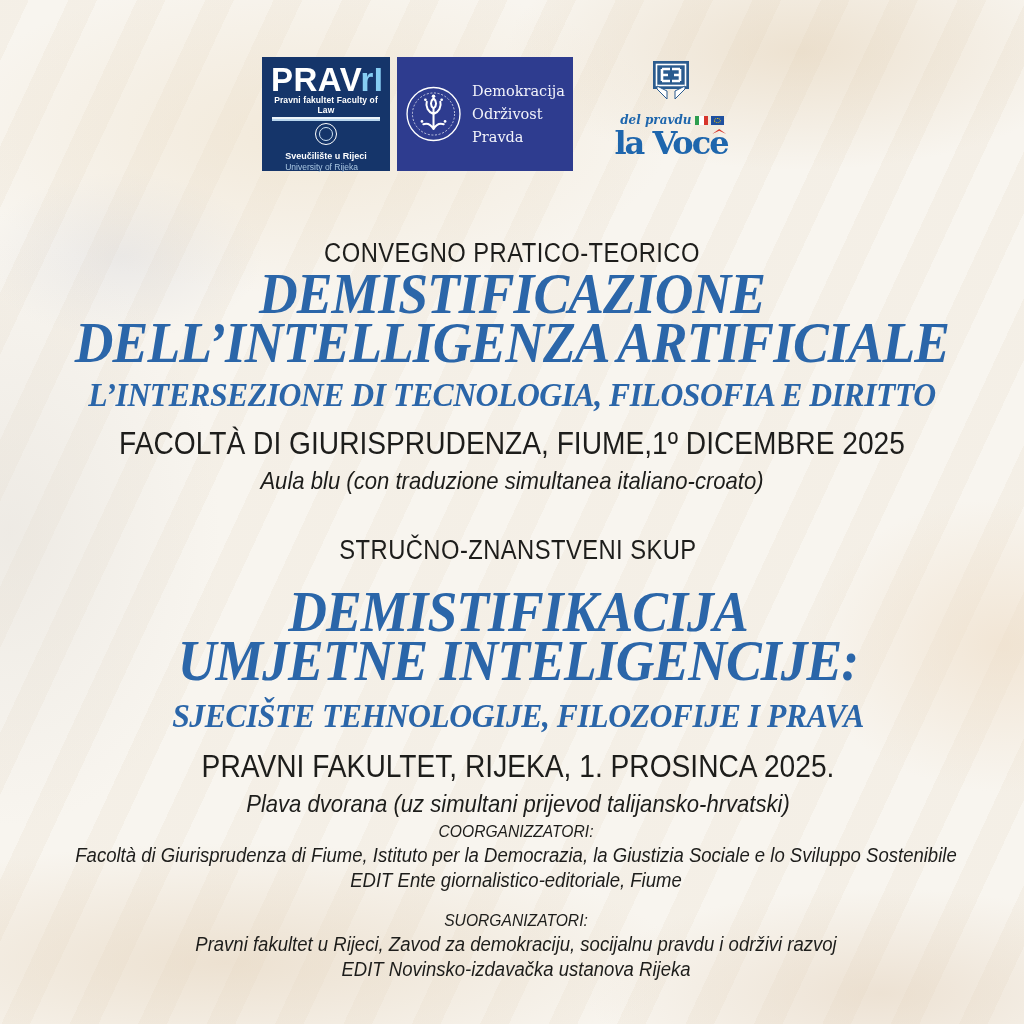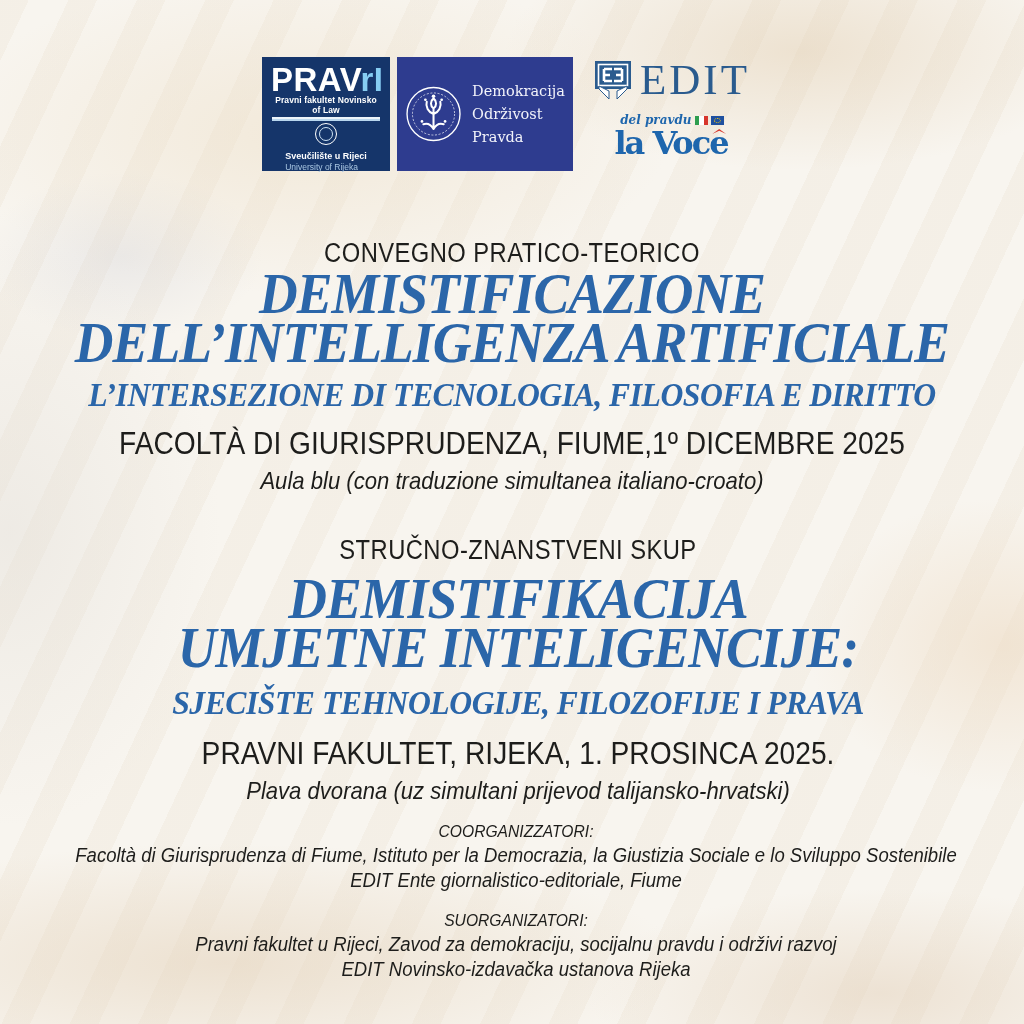--- a/index.html
+++ b/index.html
@@ -66,41 +66,41 @@
   .org-label{font-size:17px;color:#1d1d1b;transform:scaleX(.92);transform-origin:center;}
   .org-line{font-size:19.5px;color:#1d1d1b;transform:scaleX(.95);transform-origin:center;white-space:nowrap;}
 
   .sec-it{position:absolute;top:238px;left:0;right:0;}
   .sec-it .blue-title-block{}
   .sec-it .blue-sub{margin-top:11px;}
   .sec-it .venue{margin-top:13px;}
   .sec-it .room{margin-top:5px;}
 
   .sec-hr{position:absolute;top:535px;left:12px;right:0;}
-  .sec-hr .blue-title-block{margin-top:8px;}
+  .sec-hr .blue-title-block{margin-top:21px;}
   .sec-hr .blue-sub{margin-top:14px;}
   .sec-hr .venue{margin-top:15px;}
   .sec-hr .room{margin-top:5px;}
 
   .sec-footer{position:absolute;top:822px;left:8px;right:0;font-style:italic;}
   .sec-footer .org-line{margin-top:2px;}
   .sec-footer .org-label.second{margin-top:19px;}
 </style>
 </head>
 <body>
 
 <div class="poster">
 
   <div class="logos">
 
     <div class="logo-pravri">
       <div class="pravri-word">
         <span>PRAV</span><span class="accent">rI</span>
       </div>
-      <div class="pravri-sub">Pravni fakultet Novinsko of Law</div>
+      <div class="pravri-sub">Pravni fakultet Faculty of Law</div>
       <div class="pravri-building"></div>
       <div class="pravri-uni">
         <span class="pravri-seal"></span>
         <span class="uni-text">
           <span class="uni-hr">Sveučilište u Rijeci</span>
           <span class="uni-en">University of Rijeka</span>
         </span>
       </div>
     </div>
 
@@ -127,21 +127,20 @@
     <div class="logo-col">
       <div class="logo-edit">
         <svg width="42" height="42" viewBox="0 0 42 42">
           <rect x="3" y="2" width="36" height="28" fill="#2a5b8e"></rect>
           <rect x="6.5" y="5.5" width="29" height="21" fill="none" stroke="#ffffff" stroke-width="1.6"></rect>
           <path d="M12 10 h8 M12 10 v12 M12 16 h6 M12 22 h8" stroke="#ffffff" stroke-width="2.6" fill="none"></path>
           <path d="M30 10 h-8 M30 10 v12 M30 16 h-6 M30 22 h-8" stroke="#ffffff" stroke-width="2.6" fill="none"></path>
           <path d="M7 30 L17 40 L17 32 L7 27 Z" fill="#ffffff" stroke="#2a5b8e" stroke-width="1"></path>
           <path d="M35 30 L25 40 L25 32 L35 27 Z" fill="#ffffff" stroke="#2a5b8e" stroke-width="1"></path>
         </svg>
-        <span class="edit-word">EDIT</span>
       </div>
       <div class="logo-lavoce">
         <div class="lavoce-top">
           <span class="lavoce-tag">del pravdu</span>
           <span class="flag flag-it"></span>
           <span class="flag flag-eu"></span>
         </div>
         <div class="lavoce-word">
           <span>la</span>
           <span>Voc</span><span class="lavoce-e">e</span>

